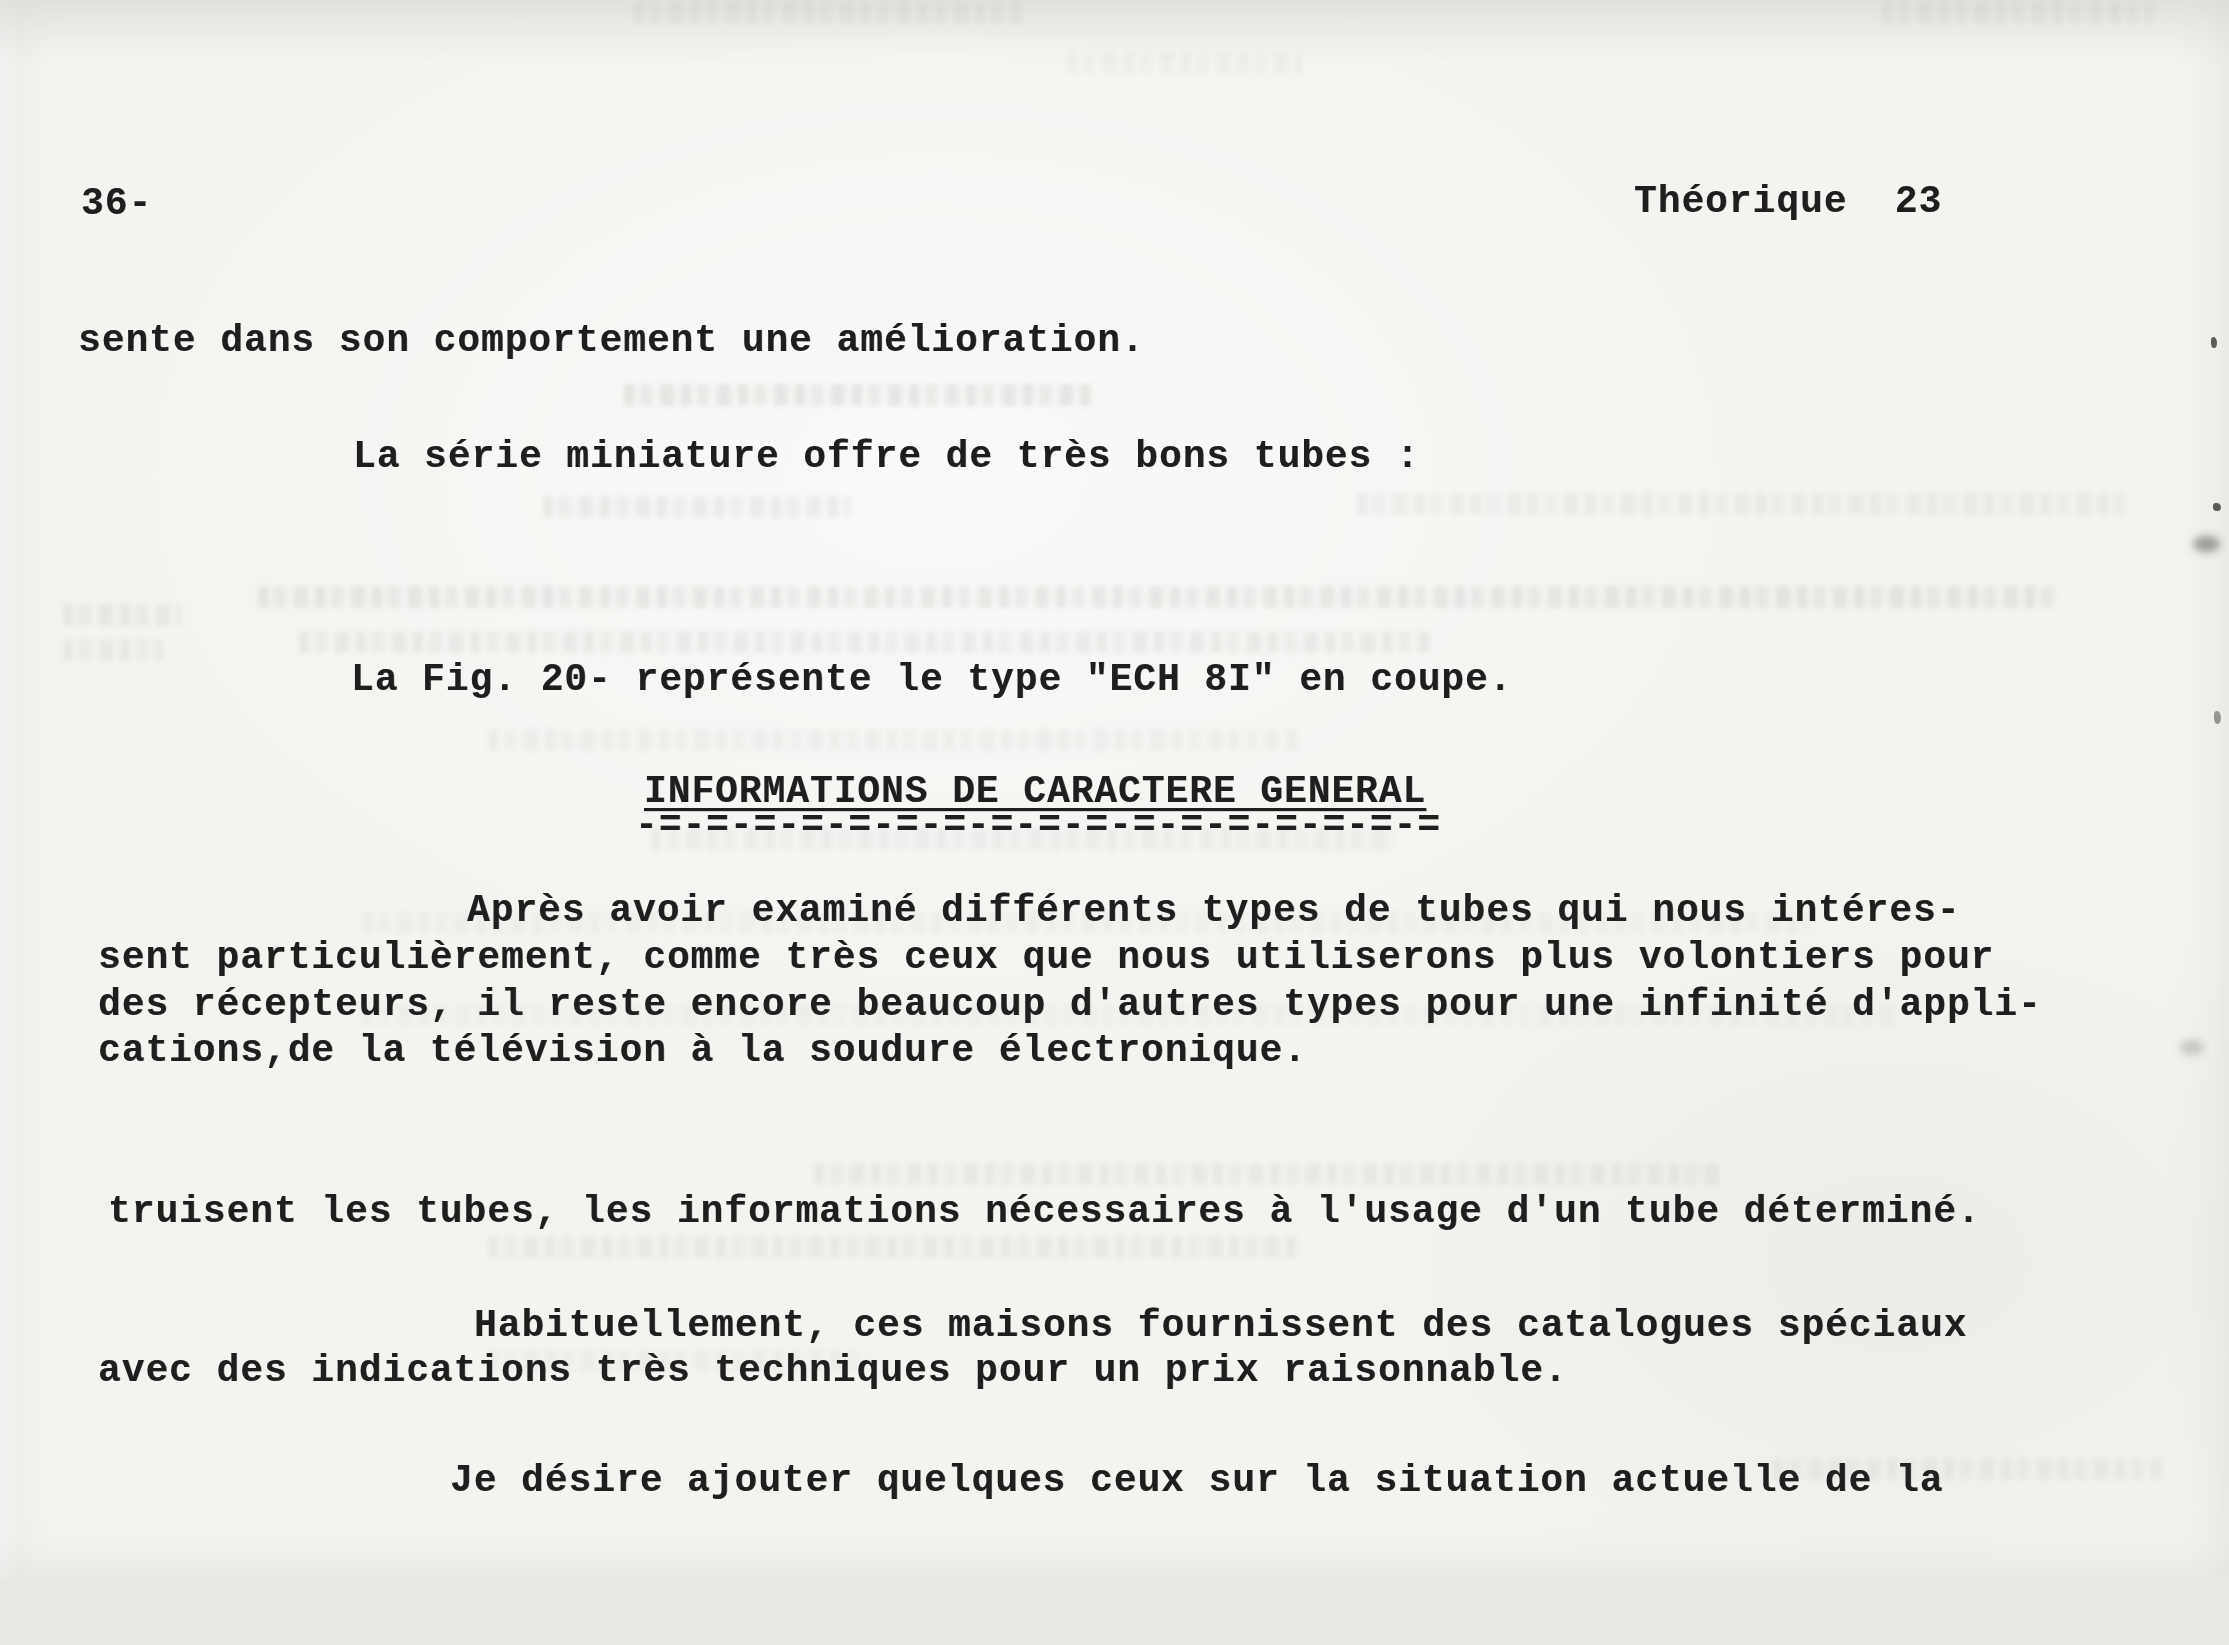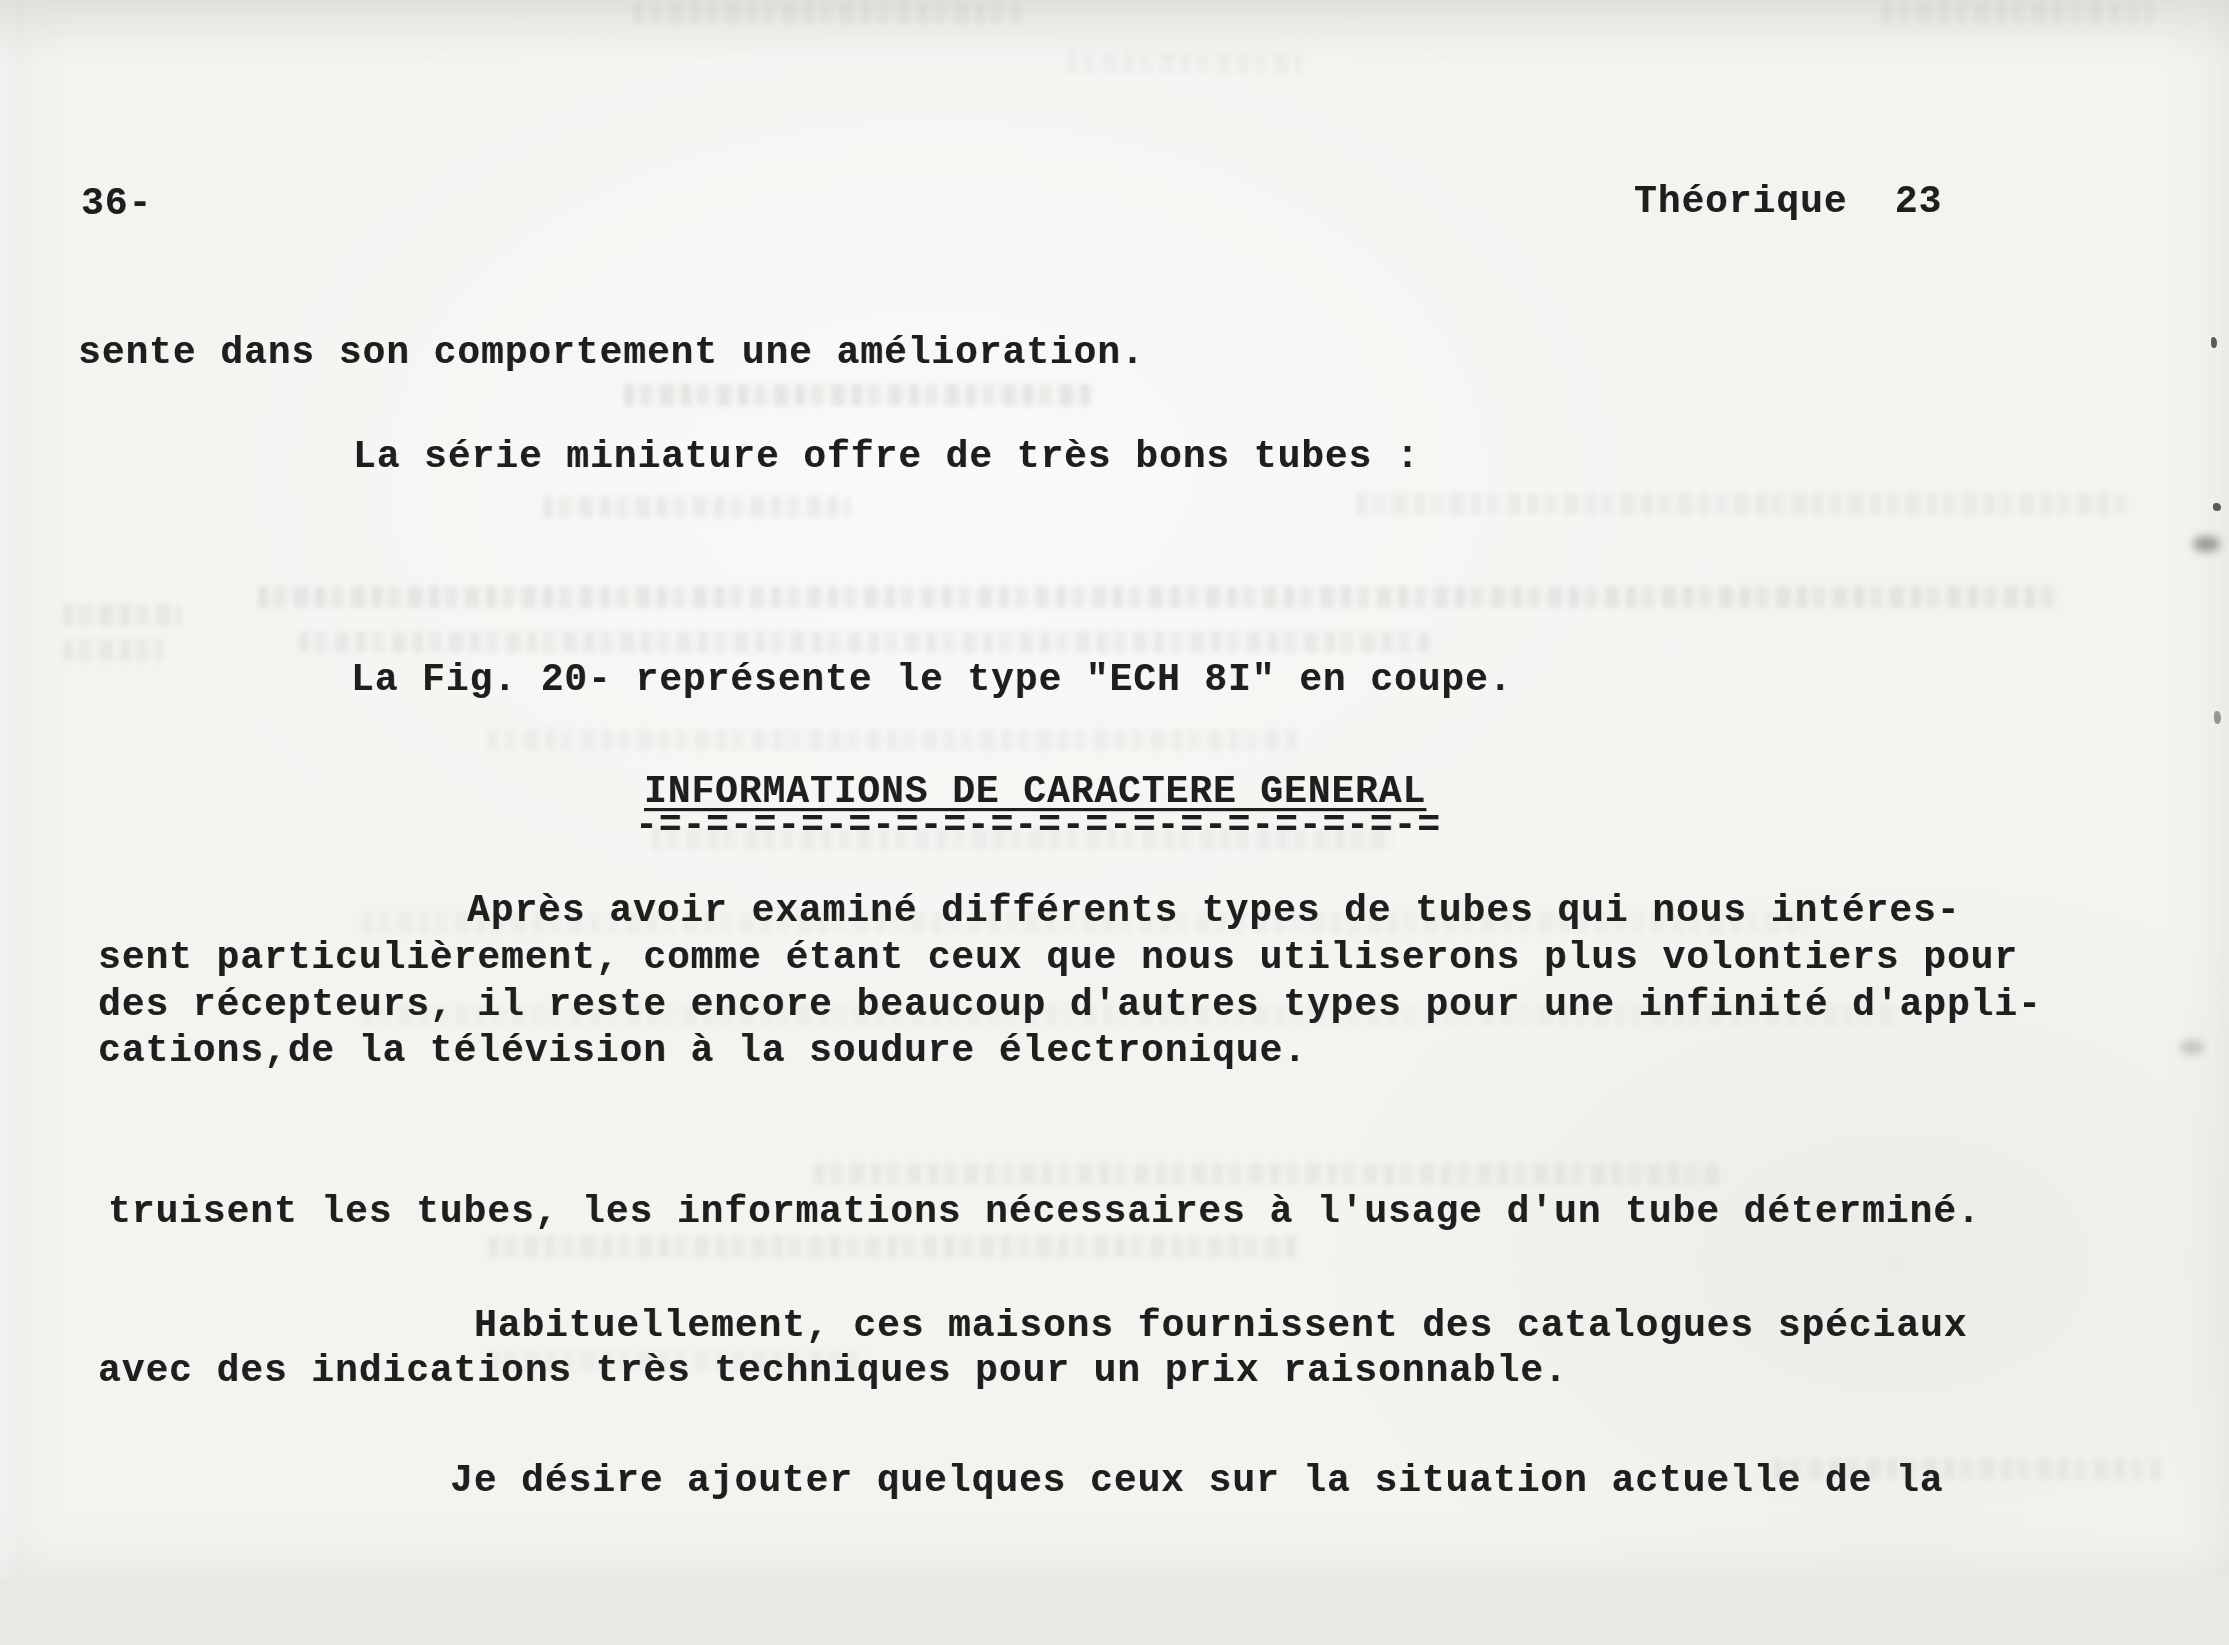--- a/index.html
+++ b/index.html
@@ -67,30 +67,30 @@
   }
 </style>
 </head>
 <body>
 
 <div class="page">
 
   <div class="tline" style="left:81px; top:181px;">36-</div>
   <div class="tline" style="left:1634px; top:179px;">Théorique  23</div>
 
-  <div class="tline" style="left:78px; top:318px;margin-top:12px;">sente dans son comportement une amélioration.</div>
+  <div class="tline" style="left:78px; top:318px;">sente dans son comportement une amélioration.</div>
 
   <div class="tline" style="left:353px; top:434px;">La série miniature offre de très bons tubes :</div>
   <div class="tline" style="left:351px; top:657px;">La Fig. 20- représente le type "ECH 8I" en coupe.</div>
 
   <div class="tline section-title" style="left:644px; top:769px;">INFORMATIONS DE CARACTERE GENERAL</div>
   <div class="tline dash-row" style="left:635px; top:803px;">-=-=-=-=-=-=-=-=-=-=-=-=-=-=-=-=-=</div>
 
   <div class="tline" style="left:467px; top:888px;">Après avoir examiné différents types de tubes qui nous intéres-</div>
-  <div class="tline" style="left:98px; top:935px;">sent particulièrement, comme étant ceux que nous utiliserons plus volontiers pour</div>
+  <div class="tline" style="left:98px; top:935px;">sent particulièrement, comme très ceux que nous utiliserons plus volontiers pour</div>
   <div class="tline" style="left:98px; top:982px;text-align:center;">des récepteurs, il reste encore beaucoup d'autres types pour une infinité d'appli-</div>
   <div class="tline" style="left:98px; top:1028px;">cations,de la télévision à la soudure électronique.</div>
 
   <div class="tline" style="left:108px; top:1189px;text-align:center;">truisent les tubes, les informations nécessaires à l'usage d'un tube déterminé.</div>
 
   <div class="tline" style="left:474px; top:1303px;">Habituellement, ces maisons fournissent des catalogues spéciaux</div>
   <div class="tline" style="left:98px; top:1348px;">avec des indications très techniques pour un prix raisonnable.</div>
 
   <div class="tline" style="left:450px; top:1458px;">Je désire ajouter quelques ceux sur la situation actuelle de la</div>
 

